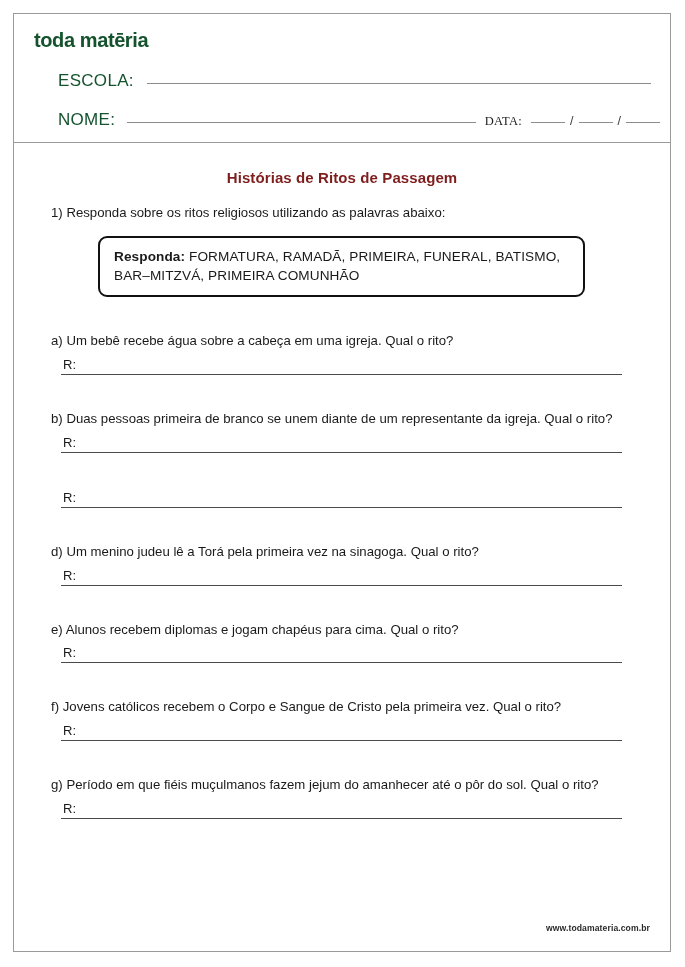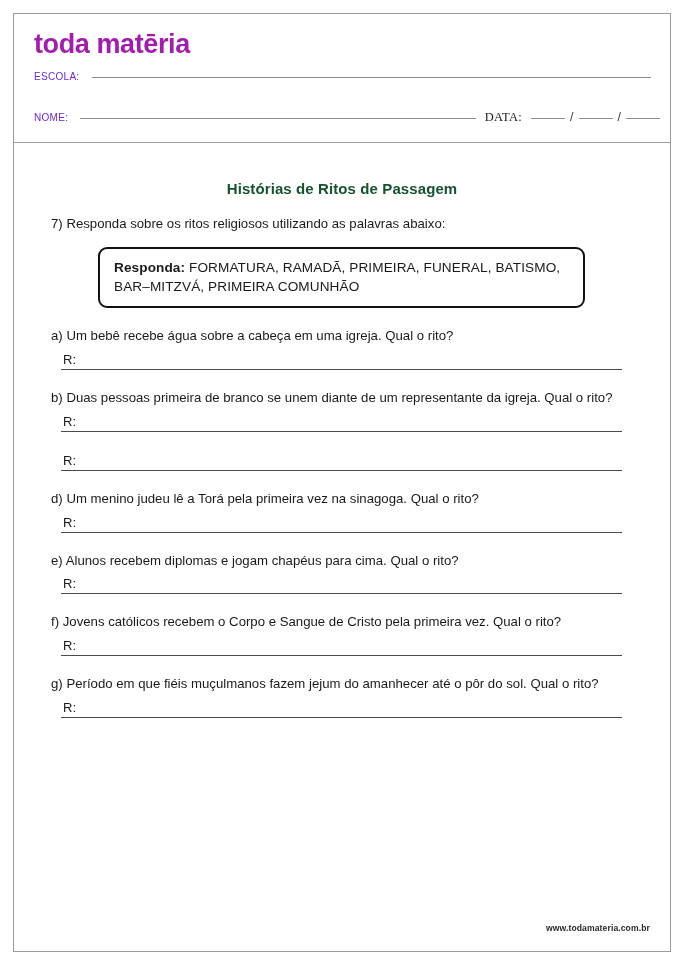--- a/index.html
+++ b/index.html
@@ -32,42 +32,43 @@
     position: relative;
     height: 129px;
     border-bottom: 1px solid #9a9a9a;
     box-sizing: border-box;
   }
 
   .logo {
     position: absolute;
     left: 20px;
     top: 15px;
-    font-size: 27px;
+    font-size: 20px;
     font-weight: bold;
     letter-spacing: -0.4px;
-    color: #a21caf;
+    color: #14532d;
     white-space: nowrap;
   }
 
   .field-row {
     position: absolute;
     left: 20px;
     right: 10px;
     display: flex;
     align-items: baseline;
   }
   .field-row.escola { top: 57px; }
   .field-row.nome   { top: 96px; }
 
   .field-label {
-    font-size: 10px;
+    font-size: 17px;
     letter-spacing: 0.3px;
-    color: #6d28d9;
+    color: #14532d;
     white-space: nowrap;
+    margin-left: 24px;
   }
 
   .rule {
     border-bottom: 1px solid #8c8c8c;
     height: 0;
     position: relative;
     top: -2px;
   }
   .escola .rule {
     flex: 1;
@@ -108,22 +109,22 @@
   
   .content {
     position: relative;
     padding: 0 34px;
   }
 
   .doc-title {
     text-align: center;
     font-size: 15px;
     font-weight: bold;
-    color: #14532d;
-    margin-top: 37px;
+    color: #7f1d1d;
+    margin-top: 26px;
     letter-spacing: 0.1px;
   }
 
   .intro {
     font-size: 13.2px;
     color: #1a1a1a;
     margin-top: 18px;
     margin-left: 3px;
     line-height: 1.35;
   }
@@ -137,21 +138,21 @@
     padding: 9px 14px 10px 14px;
     font-size: 13.6px;
     line-height: 1.42;
     letter-spacing: 0.1px;
   }
   .wordbank .bank-label {
     font-weight: bold;
   }
 
   .question-block {
-    margin-top: 19px;
+    margin-top: 35px;
   }
   .question-text {
     font-size: 13.2px;
     line-height: 1.42;
     color: #1a1a1a;
     margin-left: 3px;
   }
   .answer-line {
     margin-top: 4px;
     margin-left: 13px;
@@ -201,21 +202,21 @@
         <span class="date-sep">/</span>
         <span class="date-blank"></span>
       </span>
     </div>
   </div>
 
   <div class="content">
 
     <div class="doc-title">Histórias de Ritos de Passagem</div>
 
-    <div class="intro">7) Responda sobre os ritos religiosos utilizando as palavras abaixo:</div>
+    <div class="intro">1) Responda sobre os ritos religiosos utilizando as palavras abaixo:</div>
 
     <div class="wordbank">
       <span class="bank-label">Responda:</span>
       <span>FORMATURA, RAMADÃ, PRIMEIRA, FUNERAL, BATISMO, BAR–MITZVÁ, PRIMEIRA COMUNHÃO</span>
     </div>
 
     <div class="question-block">
       <div class="question-text">a) Um bebê recebe água sobre a cabeça em uma igreja. Qual o rito?</div>
       <div class="answer-line">
         <span class="answer-prefix">R:</span>

